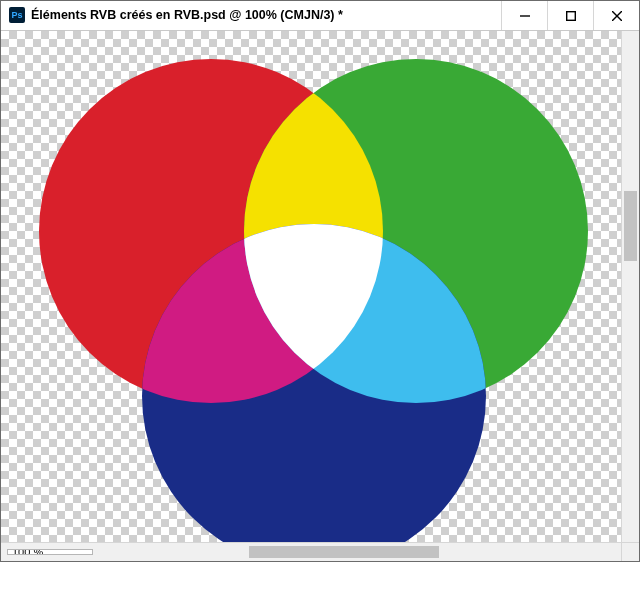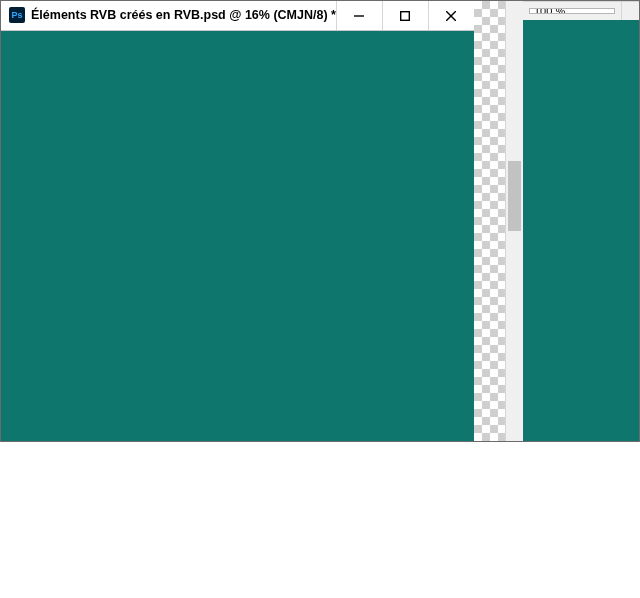--- a/index.html
+++ b/index.html
@@ -7,26 +7,26 @@
     padding: 0;
     width: 640px;
     height: 598px;
     font-family: "Segoe UI", Tahoma, sans-serif;
     font-size: 12px;
     background: #fff;
     overflow: hidden;
   }
   .window {
     width: 640px;
-    height: 442px;
+    height: 562px;
     box-sizing: border-box;
     border: 1px solid #6b6b6b;
     display: flex;
-    flex-direction: row;
-    background: #0f766e;
+    flex-direction: column;
+    background: #000000;
   }
   
   .titlebar {
     height: 29px;
     background: #fff;
     border-bottom: 1px solid #c9c9c9;
     display: flex;
     align-items: stretch;
   }
   .titlebar .app-icon {
@@ -136,21 +136,21 @@
     border-left: 1px solid #d6d6d6;
   }
 </style>
 </head>
 <body>
 
 <div class="window">
 
   <div class="titlebar">
     <div class="app-icon">Ps</div>
-    <div class="title">Éléments RVB créés en RVB.psd @ 16% (CMJN/8) *</div>
+    <div class="title">Éléments RVB créés en RVB.psd @ 100% (CMJN/3) *</div>
     <div class="spacer"></div>
 
     <div class="win-btn">
       <svg width="10" height="10">
         <line x1="0" y1="5" x2="10" y2="5" stroke="#000" stroke-width="1.4"></line>
       </svg>
     </div>
     <div class="win-btn">
       <svg width="10" height="10">
         <rect x="0.7" y="0.7" width="8.6" height="8.6" fill="none" stroke="#000" stroke-width="1.4"></rect>

